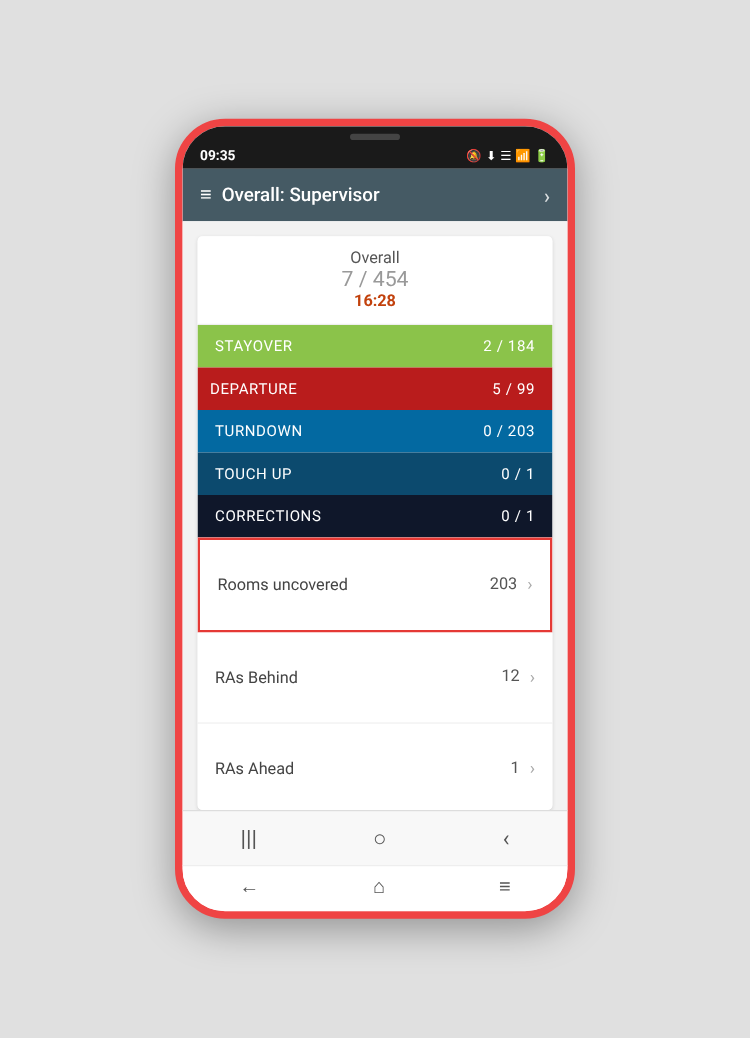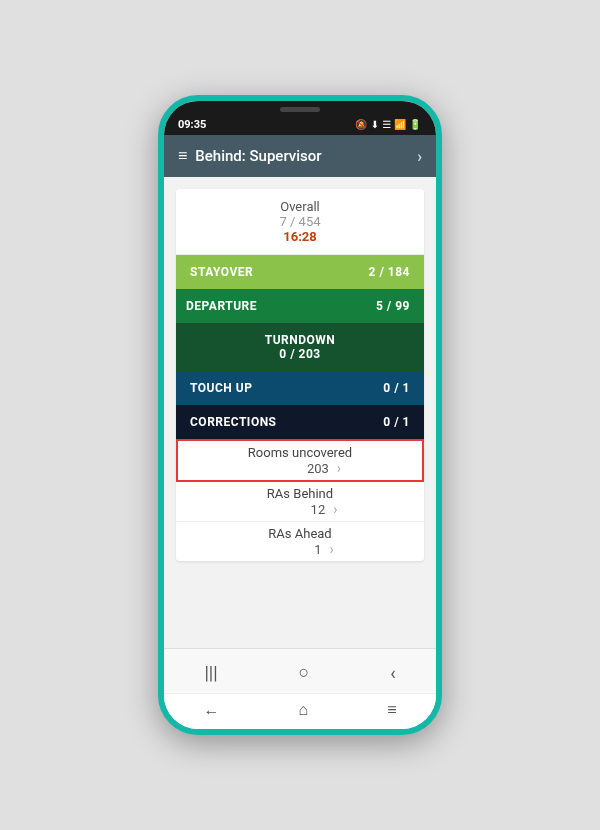--- a/index.html
+++ b/index.html
@@ -7,30 +7,30 @@
     body {
       background: #e0e0e0;
       display: flex;
       justify-content: center;
       align-items: center;
       min-height: 100vh;
       font-family: 'Roboto', Arial, sans-serif;
     }
 
     .phone-shell {
-      width: 284px;
+      width: 320px;
       height: 640px;
       background: #fff;
       border-radius: 40px;
       box-shadow: 0 8px 32px rgba(0,0,0,0.35);
       overflow: hidden;
       display: flex;
       flex-direction: column;
       position: relative;
-      border: 6px solid #14b8a6;
+      border: 6px solid #ef4444;
     }
 
     .phone-notch-area {
       background: #1a1a1a;
       display: flex;
       justify-content: center;
       align-items: center;
       padding: 6px 0 4px;
     }
 
@@ -116,71 +116,70 @@
       border-bottom: 1px solid #eee;
       flex-direction: column;
     }
 
     .overall-label {
       font-size: 13px;
       color: #555;
     }
 
     .overall-count {
-      font-size: 13px;
+      font-size: 17px;
       color: #999;
     }
 
     .overall-time {
       font-size: 13px;
       color: #c2410c;
       font-weight: bold;
     }
 
     .category-row {
       display: flex;
       justify-content: space-between;
       align-items: center;
       padding: 10px 14px;
       color: #fff;
       font-size: 12px;
-      font-weight: 700;
+      font-weight: 400;
       letter-spacing: 0.5px;
     }
 
     .stayover { background: #8bc34a; }
-    .departure { background: #15803d; padding-left: 10px; }
-    .turndown  { background: #14532d; flex-direction: column; }
+    .departure { background: #b91c1c; padding-left: 10px; }
+    .turndown  { background: #0369a1; }
     .touchup   { background: #0c4a6e; }
     .corrections { background: #0f172a; }
 
     .info-row {
       display: flex;
       justify-content: space-between;
       align-items: center;
-      padding: 4px 14px;
+      padding: 28px 14px;
       background: #fff;
       border-bottom: 1px solid #eee;
       cursor: pointer;
-      flex-direction: column;
     }
 
     .info-row.highlighted {
       border: 2px solid #e53935;
       margin: 0;
     }
 
     .info-row-label {
       font-size: 13px;
       color: #444;
     }
 
     .info-row-right {
       display: flex;
-      align-items: center;
+      align-items: flex-start;
       gap: 8px;
       margin-left: 48px;
     }
 
     .info-row-value {
       font-size: 13px;
       color: #555;
     }
 
     .chevron-right {
@@ -238,21 +237,21 @@
       <span>⬇</span>
       <span>☰</span>
       <span>📶</span>
       <span>🔋</span>
     </div>
   </div>
 
   <div class="app-bar">
     <div class="app-bar-left">
       <span class="hamburger-icon">≡</span>
-      <span>Behind: Supervisor</span>
+      <span>Overall: Supervisor</span>
     </div>
     <span class="app-bar-chevron">›</span>
   </div>
 
   <div class="content-area">
 
     <div class="summary-card">
 
       <div class="overall-row">
         <span class="overall-label">Overall</span>

